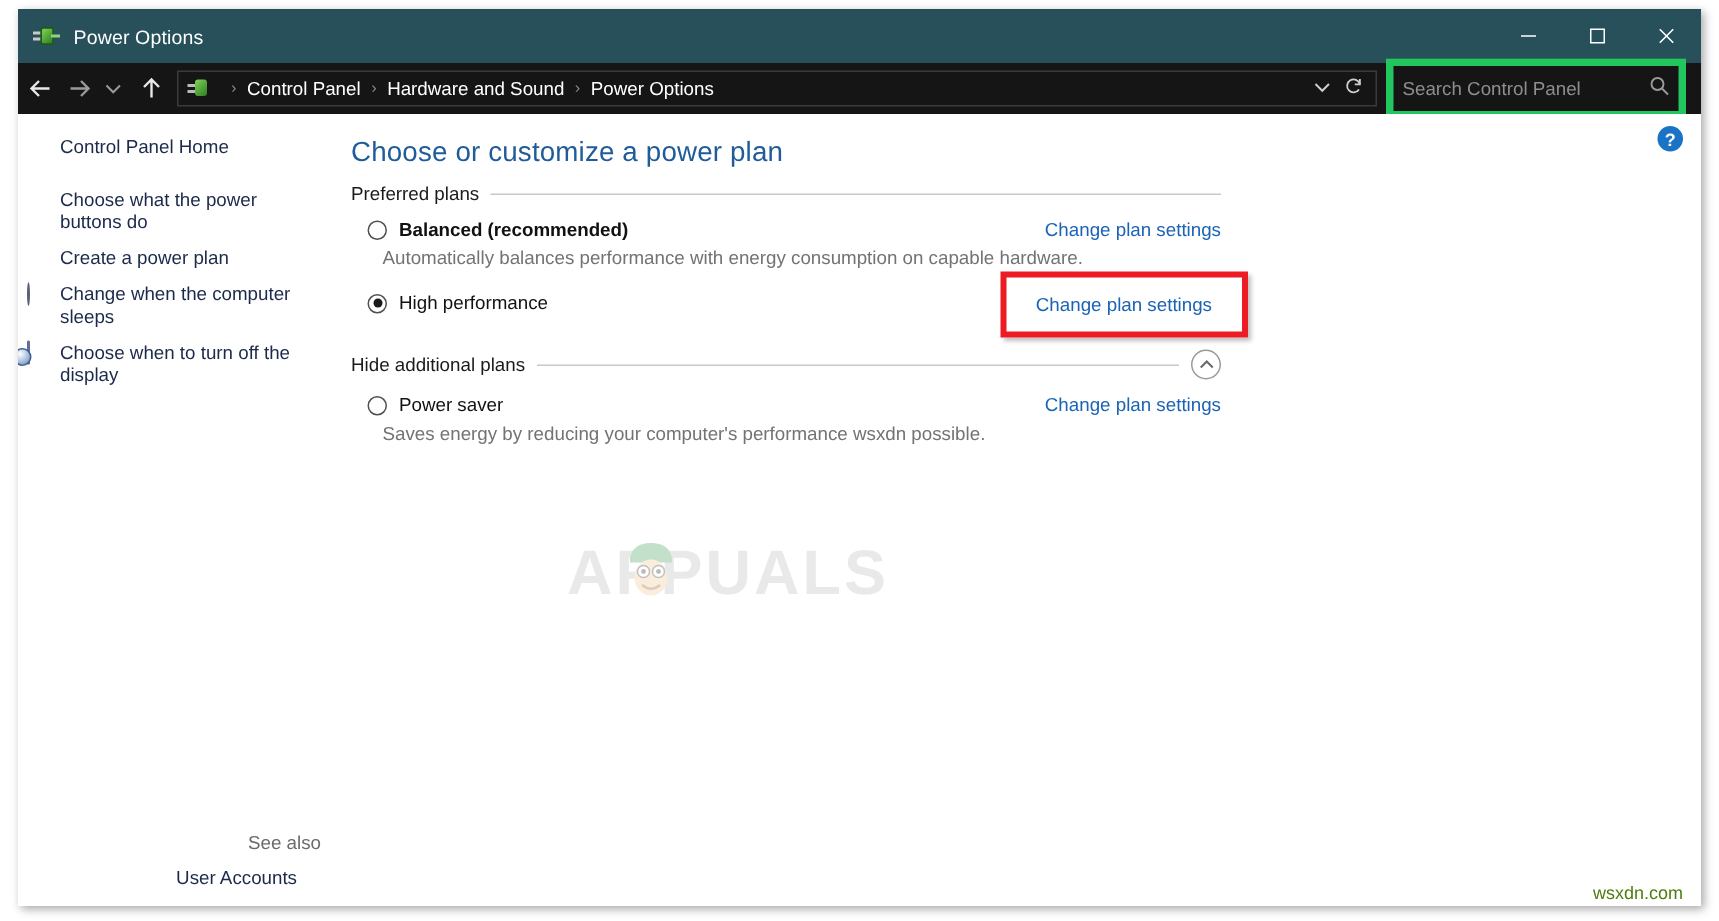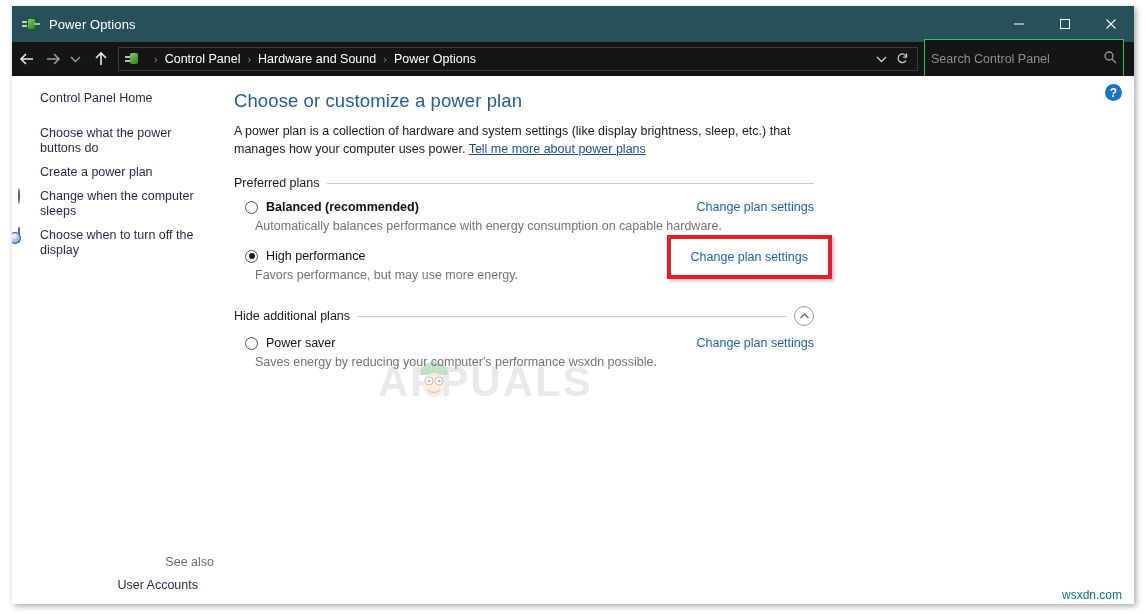--- a/index.html
+++ b/index.html
@@ -75,21 +75,21 @@
     background: linear-gradient(135deg,#7fd45a,#2e7d1e); border-radius: 2px;
   }
   .bc-icon .p1, .bc-icon .p2 { position: absolute; width: 5px; height: 2px; background: #bbb; left: 0; }
   .bc-icon .p1 { top: 5px; } .bc-icon .p2 { top: 9px; }
   .bc-item { color: #ffffff; font-size: 12.5px; white-space: nowrap; }
   .bc-sep { color: #8a8a8a; font-size: 11px; margin: 0 7px; }
   .bc-right { margin-left: auto; display: flex; align-items: center; gap: 9px; padding-right: 2px; }
   .bc-right span { color: #cfcfcf; font-size: 11px; }
   #search-box {
     width: 200px; height: 40px; margin-right: 10px;
-    border: 1px solid #22c55e; background: #151515;
+    border: 5px solid #22c55e; background: #151515;
     display: flex; align-items: center; padding: 0 6px;
   }
   #search-input {
     flex: 1; border: none; outline: none; background: transparent;
     color: #8e8e8e; font-size: 12.5px; font-family: "Liberation Sans", sans-serif;
   }
   #search-input::placeholder { color: #8e8e8e; }
 
   
   #body-area {
@@ -201,21 +201,21 @@
   }
   #wm-appuals .wm-text {
     font-size: 42px; font-weight: bold; color: #b7b7b7;
     letter-spacing: 2px; font-family: "Liberation Sans", sans-serif;
   }
   #wm-face {
     width: 40px; height: 44px; position: absolute; left: 36px; top: 0px;
   }
   #wm-bottom {
     position: absolute; right: 12px; bottom: 2px;
-    font-size: 12px; color: #0f766e;
+    font-size: 12px; color: #4d7c0f;
   }
 </style>
 </head>
 <body>
 
 <div id="window">
 
   <div id="titlebar">
     <div id="titlebar-left">
       <span class="app-icon">
@@ -325,44 +325,40 @@
 
       <div id="see-also">
         <div id="see-also-label">See also</div>
         <a class="side-link">User Accounts</a>
       </div>
     </div>
 
     <div id="main">
       <h1 id="page-title">Choose or customize a power plan</h1>
 
-      <p id="page-desc">
-        <span>A power plan is a collection of hardware and system settings (like display brightness, sleep, etc.) that manages how your computer uses power. </span><a>Tell me more about power plans</a>
-      </p>
 
       <div class="group-head">
         <span class="label">Preferred plans</span>
         <span class="rule"></span>
       </div>
 
       <div class="plan-row">
         <div class="plan-top">
           <span class="radio"></span>
           <span class="plan-name bold">Balanced (recommended)</span>
         </div>
         <div class="plan-desc">Automatically balances performance with energy consumption on capable hardware.</div>
         <a class="change-link">Change plan settings</a>
       </div>
 
       <div class="plan-row" style="margin-bottom:24px;">
         <div class="plan-top">
           <span class="radio checked"></span>
           <span class="plan-name">High performance</span>
         </div>
-        <div class="plan-desc">Favors performance, but may use more energy.</div>
         <a class="change-link highlighted">Change plan settings</a>
       </div>
 
       <div class="group-head">
         <span class="label">Hide additional plans</span>
         <span class="rule"></span>
         <span class="collapse-btn">
           <svg width="11" height="8" viewBox="0 0 11 8">
               <path d="M1.5 6 L5.5 2 L9.5 6" fill="none" stroke="currentColor" stroke-width="1.4"></path>
             </svg>

